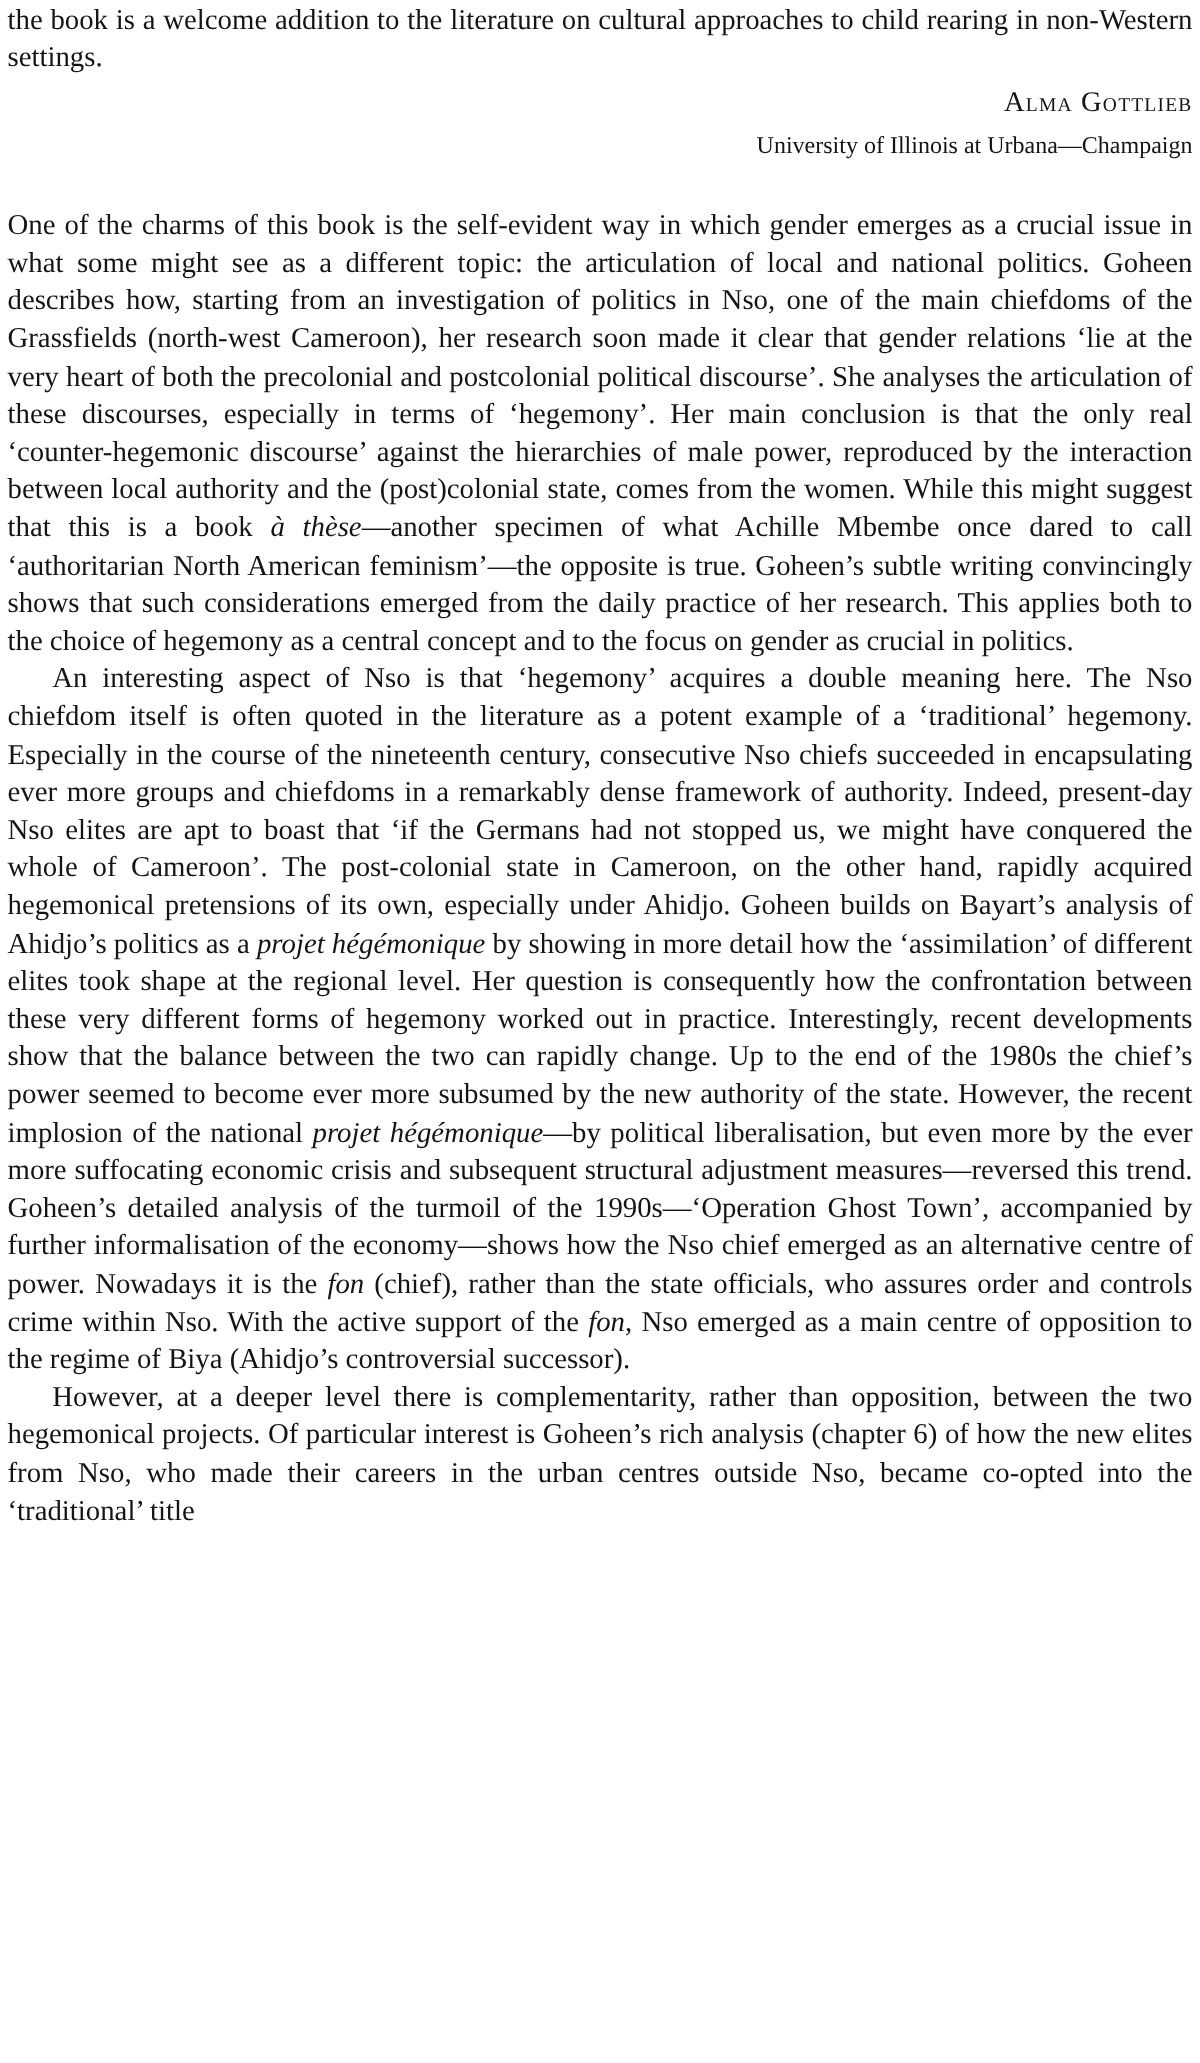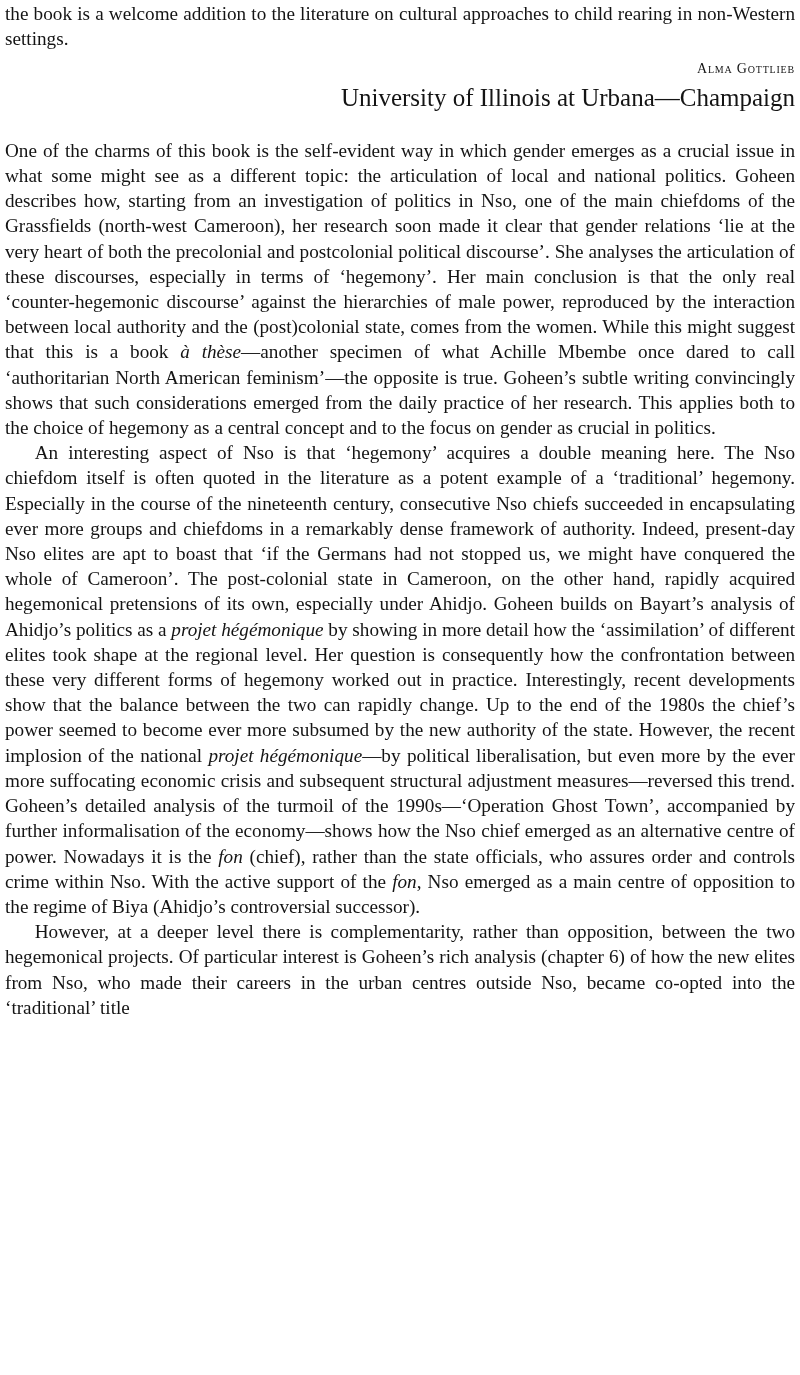--- a/index.html
+++ b/index.html
@@ -35,26 +35,26 @@
     font-size: 16.5px;
     letter-spacing: 2.5px;
   }
   .para { text-align: justify; }
   .signature {
     text-align: right;
     margin-top: 5px;
   }
   .reviewer-name {
     font-variant: small-caps;
-    font-size: 14px;
+    font-size: 19px;
     letter-spacing: 0.8px;
   }
   .reviewer-affiliation {
     margin-top: 3px;
-    font-size: 25px;
+    font-size: 16px;
   }
   .citation {
     margin-top: 33px;
     padding-left: 1.6em;
     text-indent: -1.6em;
     text-align: justify;
   }
   .review-body {
     margin-top: 28px;
   }

